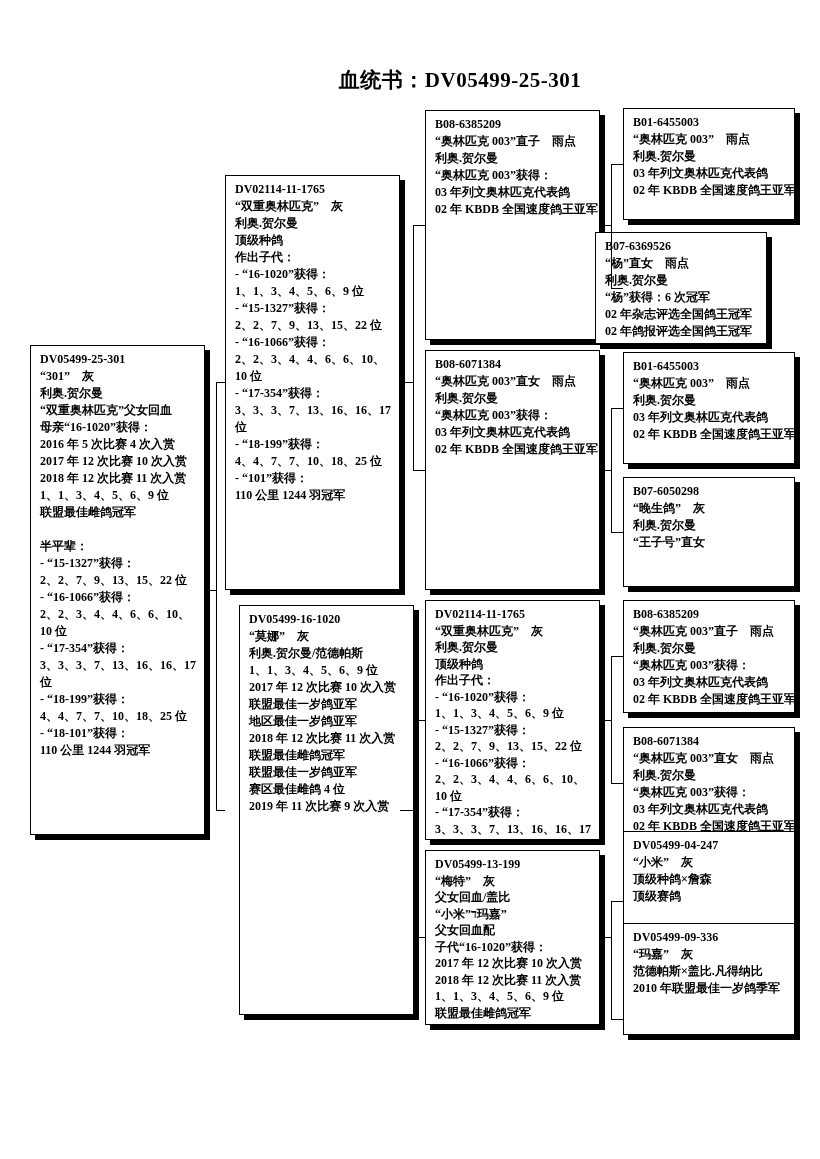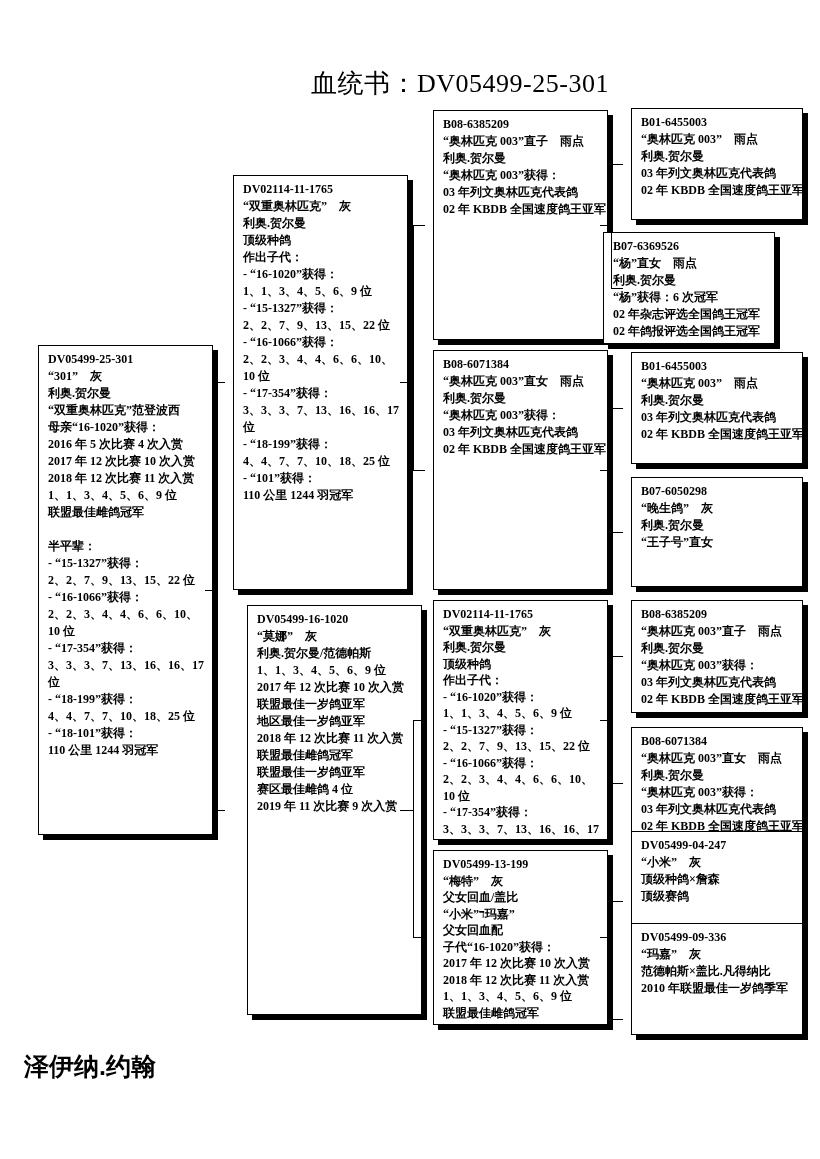--- a/index.html
+++ b/index.html
@@ -13,35 +13,34 @@
     overflow: hidden;
   }
   .title {
     position: absolute;
     top: 66px;
     left: 0;
     width: 100%;
     box-sizing: border-box;
     padding-left: 100px;
     text-align: center;
-    font-size: 26px;
-    font-weight: normal;
+    font-size: 21px;
+    font-weight: bold;
     letter-spacing: 0.5px;
   }
   .box {
     position: absolute;
     box-sizing: border-box;
     background: #ffffff;
     border: 1px solid #000000;
     box-shadow: 5px 5px 0 #000000;
     padding: 5px 3px 4px 9px;
     font-size: 12px;
     line-height: 17px;
     font-weight: bold;
-    margin-left: 8px;
   }
   .box.tight { line-height: 16.5px; }
   .bline { white-space: nowrap; }
   .hl { position: absolute; height: 1px; background: #000000; }
   .vl { position: absolute; width: 1px; background: #000000; }
   .signature {
     position: absolute;
     left: 24px;
     top: 1050px;
     font-size: 25px;
@@ -53,21 +52,21 @@
 <body>
 
 <div class="page">
 
   <div class="title">血统书：DV05499-25-301</div>
 
   <div class="box" style="left:30px; top:345px; width:175px; height:490px">
       <div class="bline">DV05499-25-301</div>
       <div class="bline">“301”　灰</div>
       <div class="bline">利奥.贺尔曼</div>
-      <div class="bline">“双重奥林匹克”范登波西</div>
+      <div class="bline">“双重奥林匹克”父女回血</div>
       <div class="bline">母亲“16-1020”获得：</div>
       <div class="bline">2016 年 5 次比赛 4 次入赏</div>
       <div class="bline">2017 年 12 次比赛 10 次入赏</div>
       <div class="bline">2018 年 12 次比赛 11 次入赏</div>
       <div class="bline">1、1、3、4、5、6、9 位</div>
       <div class="bline">联盟最佳雌鸽冠军</div>
       <div class="bline">&nbsp;</div>
       <div class="bline">半平辈：</div>
       <div class="bline">- “15-1327”获得：</div>
       <div class="bline">2、2、7、9、13、15、22 位</div>
@@ -249,15 +248,14 @@
   <div class="hl" style="left:600px; top:720px; width:11px"></div>
   <div class="vl" style="left:611px; top:656px; height:127px"></div>
   <div class="hl" style="left:611px; top:656px; width:12px"></div>
   <div class="hl" style="left:611px; top:783px; width:12px"></div>
 
   <div class="hl" style="left:600px; top:937px; width:11px"></div>
   <div class="vl" style="left:611px; top:901px; height:118px"></div>
   <div class="hl" style="left:611px; top:901px; width:12px"></div>
   <div class="hl" style="left:611px; top:1019px; width:12px"></div>
 
-  <div class="signature">泽伊纳.约翰</div>
 
 </div>
 
 </body></html>

